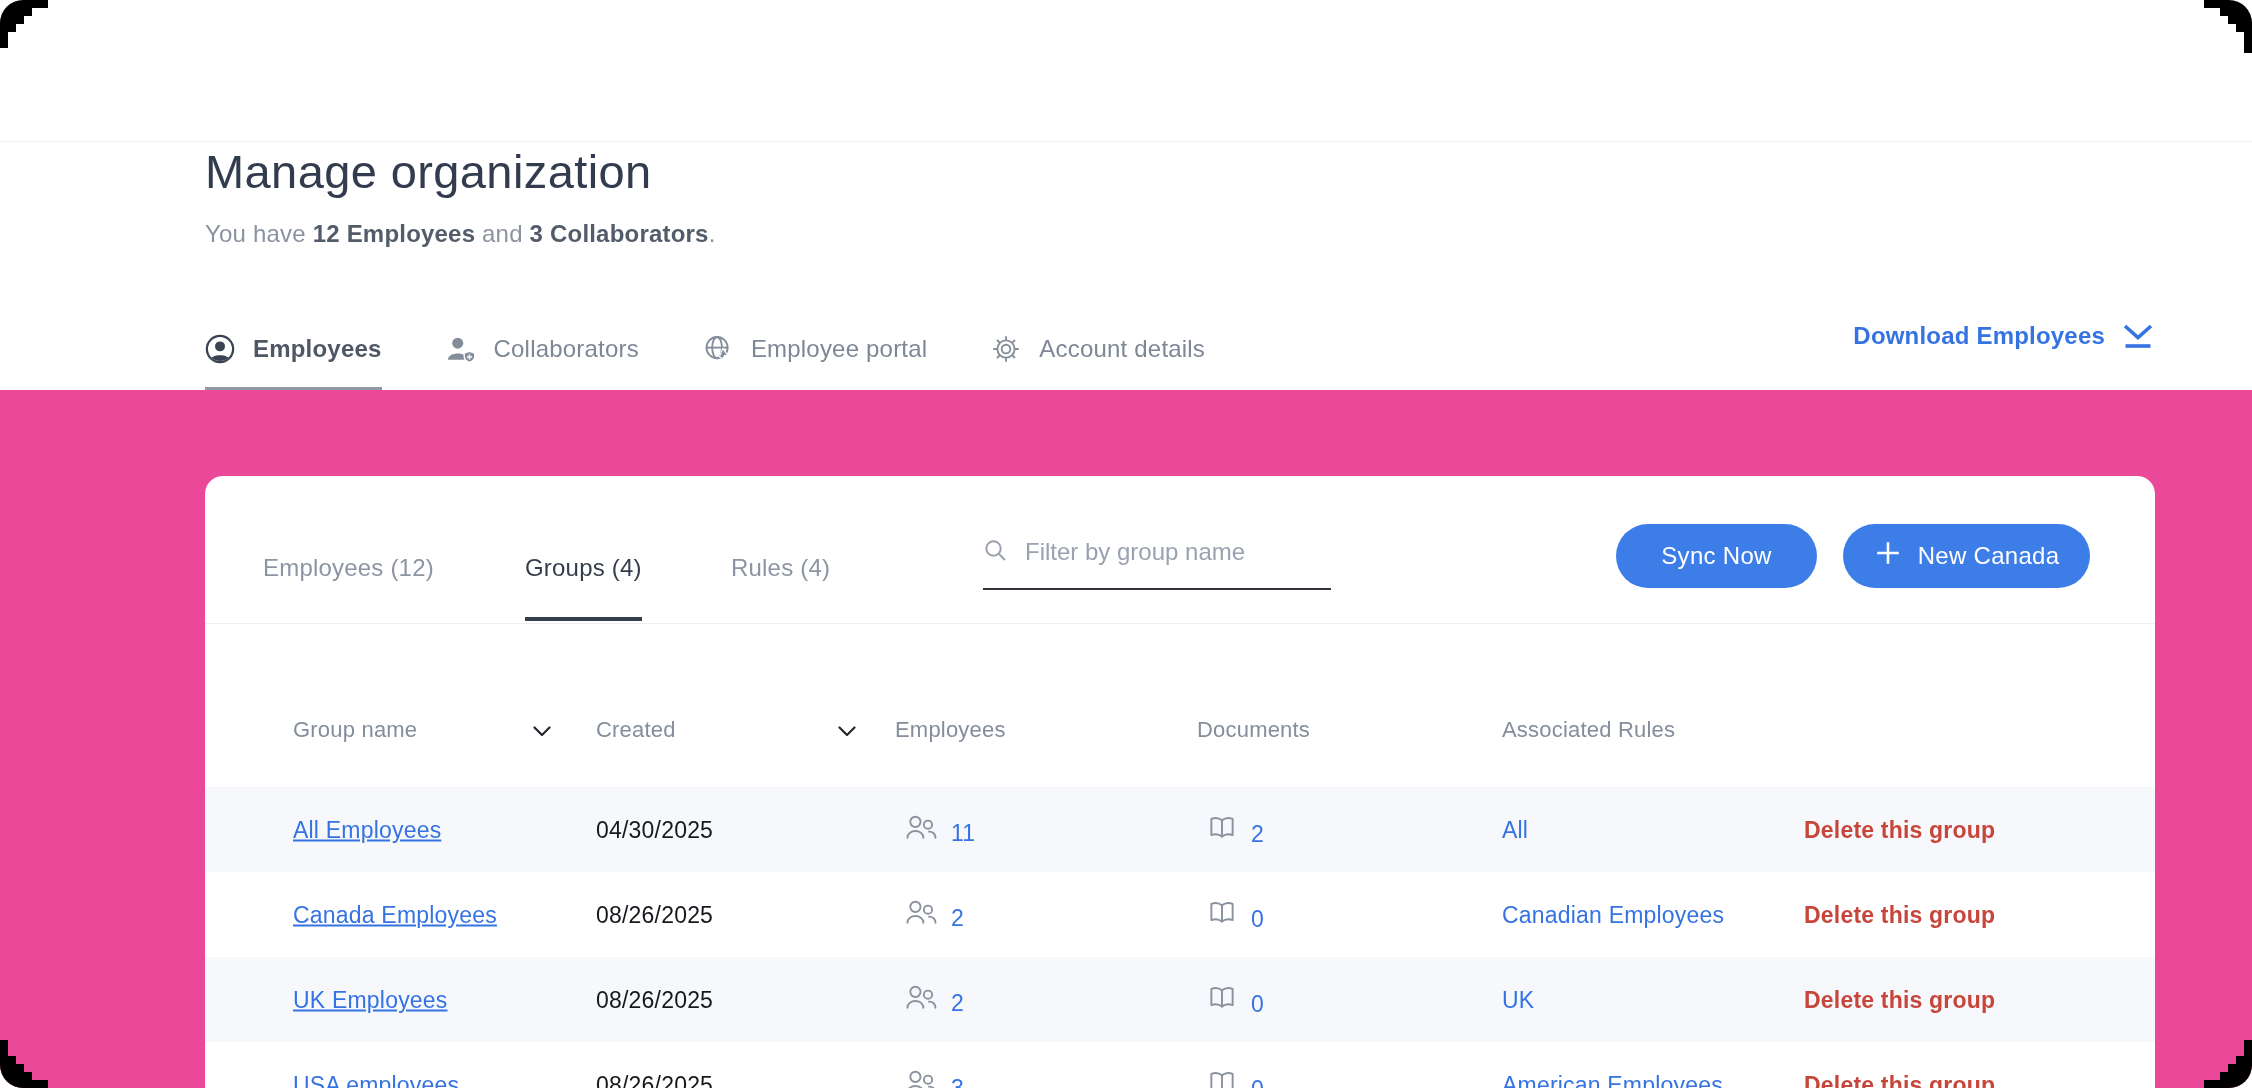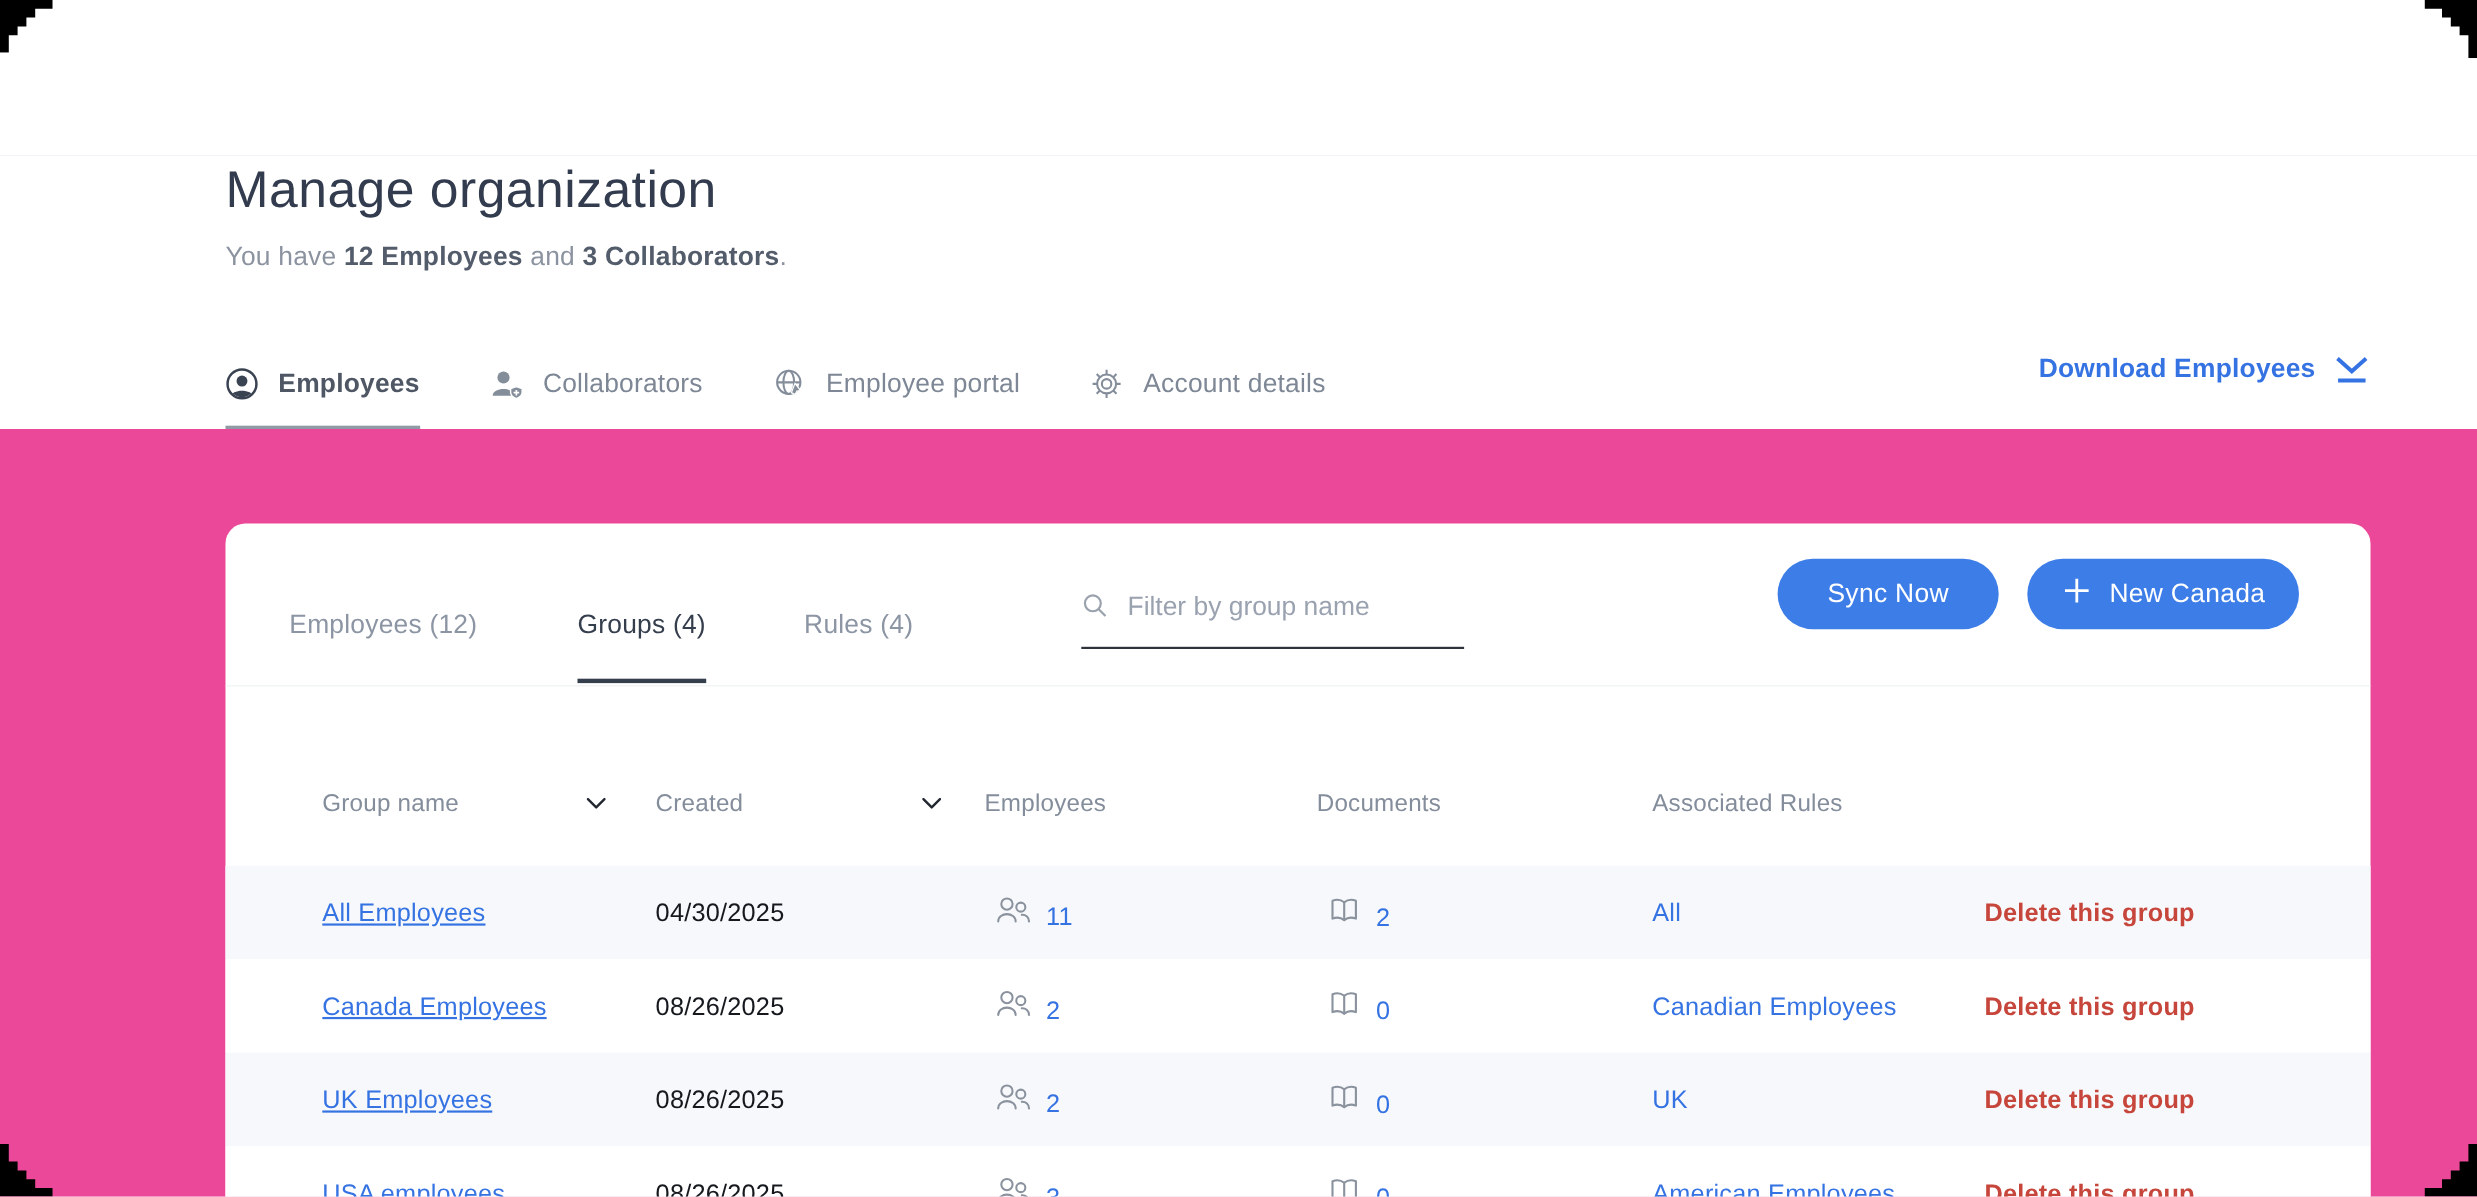--- a/index.html
+++ b/index.html
@@ -1,18 +1,18 @@
 <!DOCTYPE html>
 <html><head>
 <meta charset="utf-8">
 <style>
   * { margin:0; padding:0; box-sizing:border-box; }
   html,body { width:2252px; height:1088px; }
   body { font-family:"Liberation Sans", sans-serif; background:#ffffff; overflow:hidden; }
-  .canvas { position:relative; width:2252px; height:1088px; background:#ffffff; overflow:hidden; }
+  .canvas { position:relative; width:2252px; height:1088px; background:#ffffff; overflow:hidden;border-radius:23px; }
 
   
   .top-strip { position:absolute; top:0; left:0; width:100%; height:142px; background:#ffffff; border-bottom:1px solid #f1f2f5; }
 
   
   .page-header { position:absolute; top:142px; left:0; width:100%; height:248px; background:#ffffff; }
   .page-title { position:absolute; left:205px; top:2px; font-size:47px; font-weight:400; color:#323c4e; letter-spacing:0.4px; }
   .page-subtitle { position:absolute; left:205px; top:78px; font-size:24px; color:#8c93a0; letter-spacing:0.2px; }
   .page-subtitle b { color:#535c6a; font-weight:700; }
 
@@ -34,21 +34,21 @@
   .subtab { position:absolute; top:0; height:147px; padding-top:36px; display:flex; align-items:center; cursor:pointer; }
   .subtab .subtab-label { font-size:24px; color:#8c95a3; letter-spacing:0.2px; white-space:nowrap; }
   .subtab.active .subtab-label { color:#353e4d; font-weight:400; }
   .subtab.active::after { content:""; position:absolute; left:0; right:0; bottom:2px; height:4px; background:#353e4d; }
   .subtab-1 { left:58px; } .subtab-2 { left:320px; } .subtab-3 { left:526px; }
 
   .filter-box { position:absolute; left:778px; top:62px; width:348px; height:52px; border-bottom:2px solid #2e333b; display:flex; align-items:flex-start; gap:16px; }
   .filter-box input { border:none; outline:none; background:transparent; font-family:"Liberation Sans", sans-serif; font-size:24px; color:#4a5260; width:290px; }
   .filter-box input::placeholder { color:#9aa2b0; }
 
-  .btn { position:absolute; top:32px; height:64px; border:none; border-radius:32px; background:#3d7de8; color:#ffffff; font-family:"Liberation Sans", sans-serif; font-size:24px; letter-spacing:0.3px; cursor:pointer; display:flex; align-items:center; justify-content:center; gap:16px; }
+  .btn { position:absolute; top:48px; height:64px; border:none; border-radius:32px; background:#3d7de8; color:#ffffff; font-family:"Liberation Sans", sans-serif; font-size:24px; letter-spacing:0.3px; cursor:pointer; display:flex; align-items:center; justify-content:center; gap:16px; }
   .btn-sync { left:1411px; width:201px; }
   .btn-new { left:1638px; width:247px; }
 
   .card-divider { height:1px; background:#edeff1; }
 
   
   .thead { position:relative; height:163px; }
   .th { position:absolute; top:93px; font-size:22px; color:#848d9b; letter-spacing:0.2px; white-space:nowrap; }
   .sort-icon { position:absolute; top:99px; cursor:pointer; }
   .sort-1 { left:328px; } .sort-2 { left:633px; }

